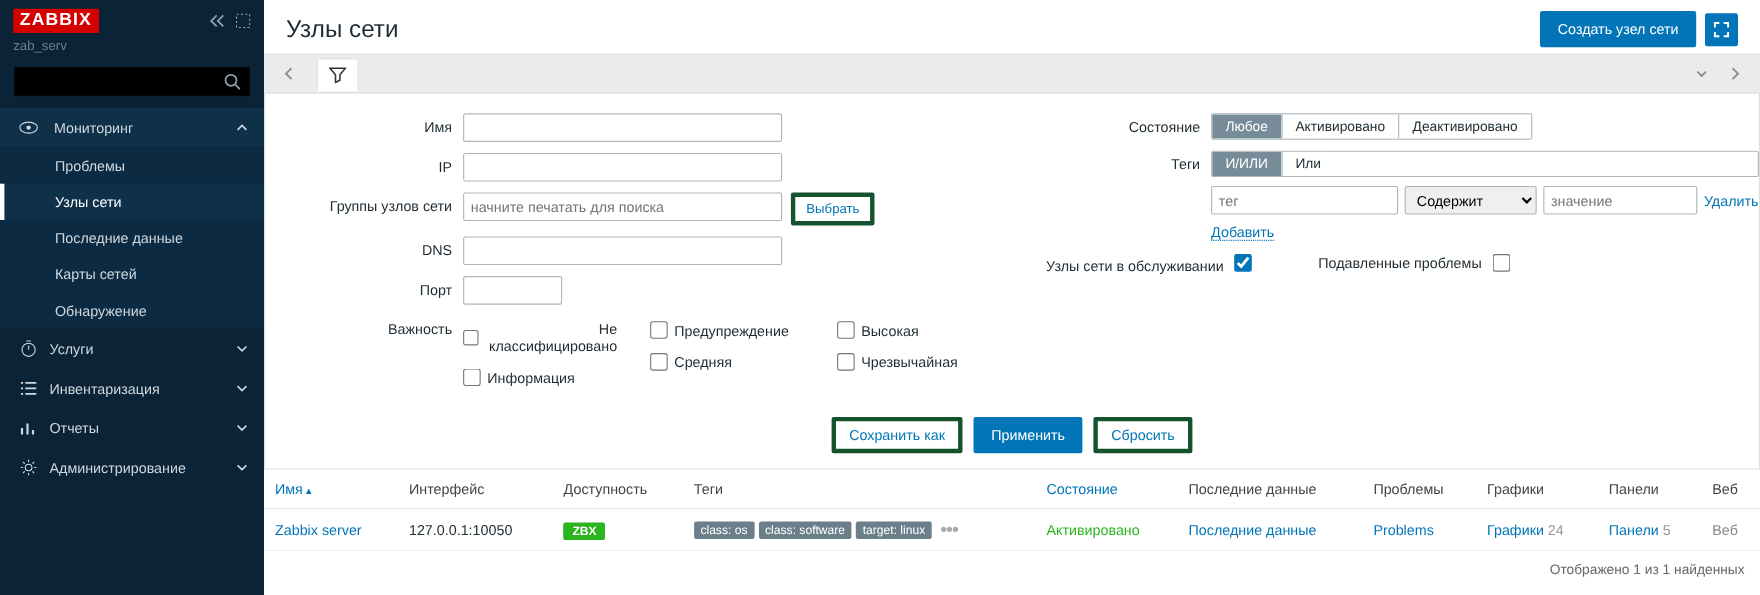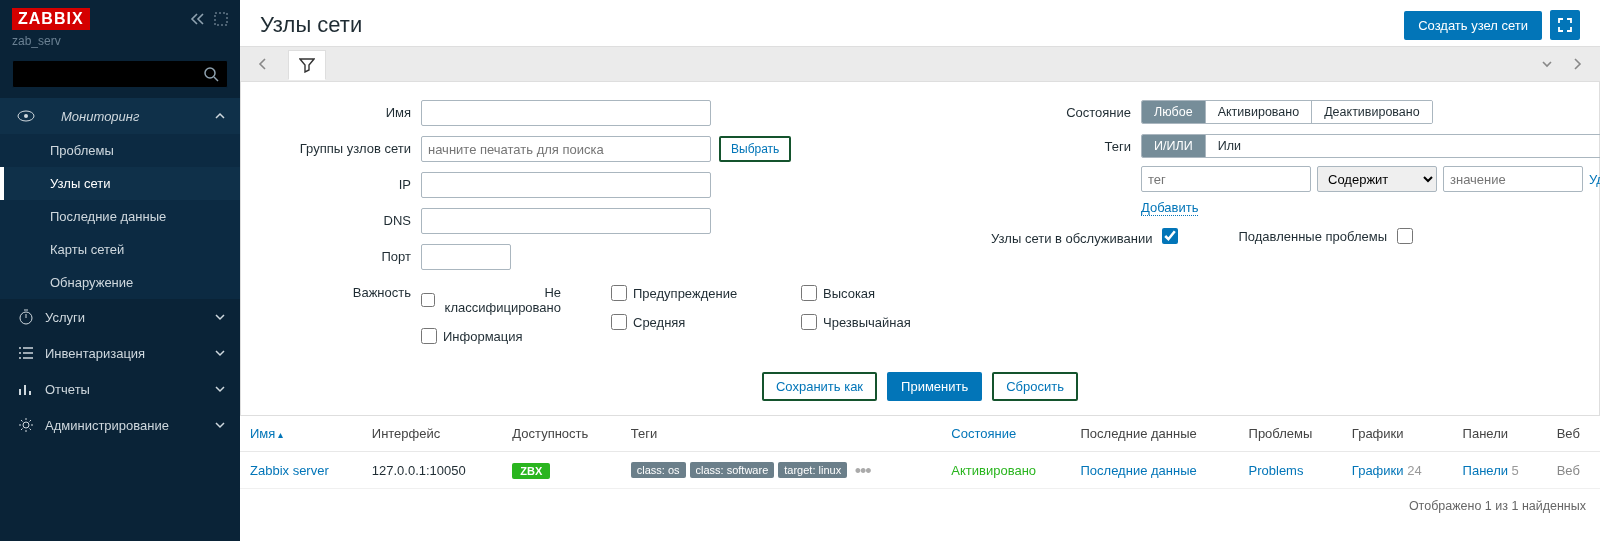--- a/index.html
+++ b/index.html
@@ -23,21 +23,21 @@
 .nav-item.active { background: #0f3049; }
 .subnav { background: #0c2a42; }
 .subnav .sub-item { padding: 9px 16px 9px 46px; cursor: pointer; color: #cfd8de; border-left: 4px solid transparent; }
 .subnav .sub-item.active { background: #0f3049; border-left-color: #fff; color: #fff; }
 
 
 .main { flex: 1; background: #fff; display: flex; flex-direction: column; min-width: 0; }
 .page-header { display: flex; justify-content: space-between; align-items: center; padding: 10px 20px 6px; }
 .page-title { font-size: 22px; font-weight: normal; color: #1f2c33; }
 .header-actions { display: flex; gap: 8px; align-items: center; }
-.btn { border: 2px solid #14532d; background: #fff; color: #0275b8; padding: 5px 12px; border-radius: 2px; cursor: pointer; font-size: 13px; }
+.btn { border: 4px solid #14532d; background: #fff; color: #0275b8; padding: 5px 12px; border-radius: 2px; cursor: pointer; font-size: 13px; }
 .btn-primary { background: #0275b8; color: #fff; border-color: #0275b8; }
 .btn-sm { padding: 4px 10px; font-size: 12px; }
 .icon-btn { width: 30px; height: 30px; display: inline-flex; align-items: center; justify-content: center; border-radius: 2px; cursor: pointer; }
 .icon-btn.blue { background: #0275b8; color: #fff; }
 
 
 .filter-strip { background: #ebebeb; border: 1px solid #dedede; border-left: 0; border-right: 0; display: flex; align-items: center; height: 36px; padding: 0 10px; position: relative; }
 .filter-strip .arrow { color: #888; cursor: pointer; padding: 0 6px; }
 .filter-strip .funnel { margin-left: 12px; padding: 6px 10px; background: #fff; border: 1px solid #dedede; border-bottom-color: #fff; position: relative; top: 1px; }
 .filter-strip .right-arrows { margin-left: auto; display: flex; gap: 4px; }
@@ -55,21 +55,21 @@
 .text-input.tag-val { width: 140px; }
 select.text-input { height: 26px; }
 
 .btn-group { display: inline-flex; border: 1px solid #aab6bf; border-radius: 2px; overflow: hidden; }
 .btn-group .seg { padding: 4px 12px; cursor: pointer; background: #fff; color: #1f2c33; border: 0; font-size: 12.5px; }
 .btn-group .seg + .seg { border-left: 1px solid #aab6bf; }
 .btn-group .seg.active { background: #768d99; color: #fff; }
 
 .severity-grid .cell { display: inline-flex; align-items: center; gap: 6px; margin-bottom: 8px; }
 .severity-grid .col { display: flex; flex-direction: column; }
-.severity-grid { display: flex; gap: 40px; }
+.severity-grid { display: flex; gap: 20px; }
 input[type=checkbox] { width: 16px; height: 16px; accent-color: #0275b8; }
 
 .filter-actions { display: flex; gap: 10px; justify-content: center; padding-top: 10px; }
 
 .link { color: #0275b8; cursor: pointer; }
 .link.dotted { border-bottom: 1px dotted #0275b8; text-align: center; }
 
 .tag-row { display: flex; gap: 6px; align-items: center; }
 
 
@@ -129,21 +129,21 @@
       </div>
     </div>
 
     <div class="nav-item active">
       <span class="icon">
         <svg width="18" height="18" viewBox="0 0 18 18">
             <ellipse cx="9" cy="9" rx="8" ry="5" stroke="currentColor" fill="none"></ellipse>
             <circle cx="9" cy="9" r="2" fill="currentColor"></circle>
           </svg>
       </span>
-      <span style="margin-left:24px;font-style:italic;">Мониторинг</span>
+      <span style="margin-left:12px;">Мониторинг</span>
       <span class="chev">
         <svg width="12" height="12" viewBox="0 0 12 12">
             <path d="M2 8l4-4 4 4" stroke="currentColor" fill="none" stroke-width="1.5"></path>
           </svg>
       </span>
     </div>
     <div class="subnav">
       <div class="sub-item">Проблемы</div>
       <div class="sub-item active">Узлы сети</div>
       <div class="sub-item">Последние данные</div>
@@ -247,27 +247,27 @@
 
     <div class="filter-panel">
       <div class="filter-grid">
 
         <div class="filter-col">
           <div class="form-row">
             <label>Имя</label>
             <input class="text-input md" type="text" style="">
           </div>
           <div class="form-row">
+            <label>IP</label>
+            <input class="text-input md" type="text" style="">
+          </div>
+          <div class="form-row">
             <label>Группы узлов сети</label>
             <input class="text-input md" type="text" placeholder="начните печатать для поиска" style="">
             <button class="btn btn-sm" style="margin-left:8px;">Выбрать</button>
-          </div>
-          <div class="form-row">
-            <label>IP</label>
-            <input class="text-input md" type="text" style="">
           </div>
           <div class="form-row">
             <label>DNS</label>
             <input class="text-input md" type="text" style="">
           </div>
           <div class="form-row">
             <label>Порт</label>
             <input class="text-input sm" type="text" style="">
           </div>
           <div class="form-row">

